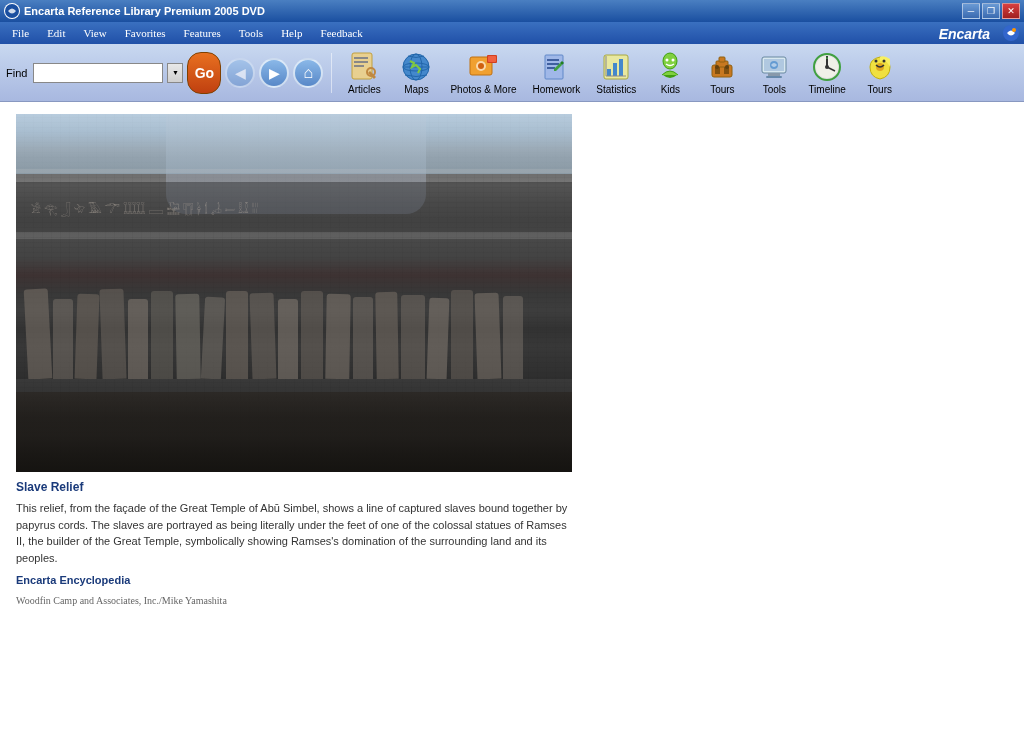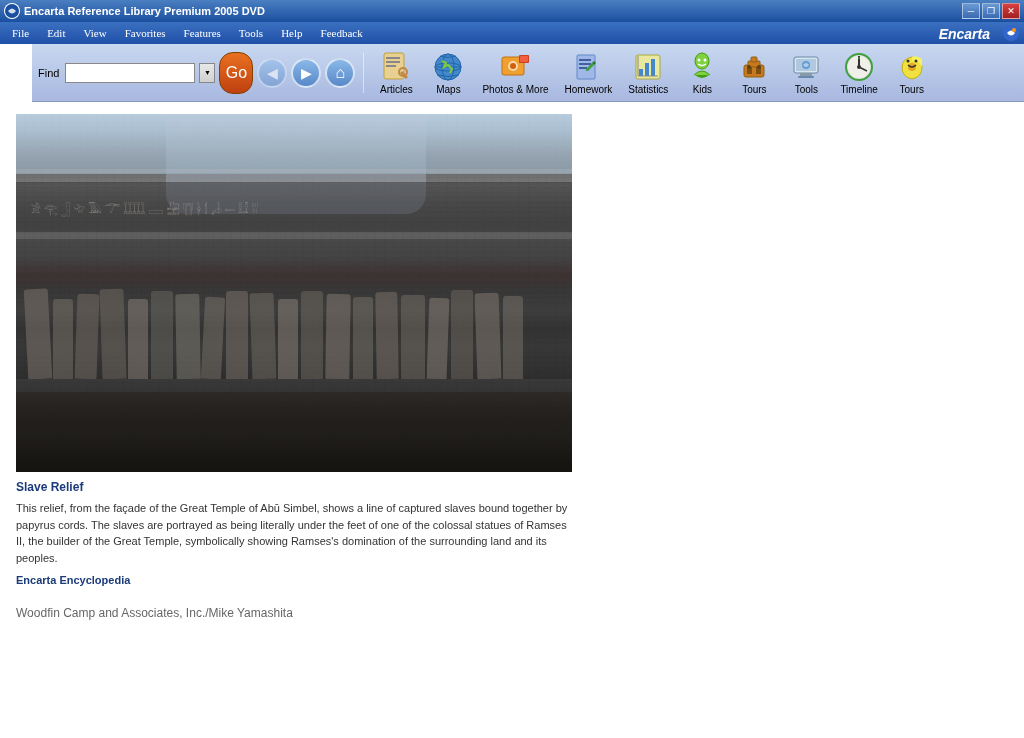--- a/index.html
+++ b/index.html
@@ -91,21 +91,20 @@
 
     
     .toolbar {
       background: linear-gradient(to bottom, #c8d8f0, #a8b8e0);
       height: 58px;
       display: flex;
       align-items: center;
       padding: 2px 6px;
       border-bottom: 1px solid #8898c0;
       gap: 4px;
-      margin-left: 32px;
     }
     .find-label { color: #000; font-size: 11px; margin-right: 2px; }
     .find-input {
       width: 130px;
       height: 20px;
       border: 1px solid #888;
       background: #fff;
       font-size: 11px;
       padding: 0 2px;
     }
@@ -120,22 +119,22 @@
       justify-content: center;
       font-size: 7px;
     }
     .go-btn {
       width: 34px;
       height: 42px;
       background: linear-gradient(to bottom, #e87020, #c04010);
       border: 1px solid #804000;
       border-radius: 14px;
       color: #fff;
-      font-size: 16px;
-      font-weight: normal;
+      font-size: 14px;
+      font-weight: bold;
       cursor: pointer;
       display: flex;
       align-items: center;
       justify-content: center;
     }
     .nav-btn {
       width: 30px;
       height: 30px;
       border-radius: 50%;
       border: 2px solid rgba(255,255,255,0.7);
@@ -248,25 +247,26 @@
       color: #333;
       font-size: 11px;
       line-height: 1.5;
       margin-bottom: 8px;
       max-width: 556px;
     }
     .caption-source {
       color: #1a3a7a;
       font-size: 11px;
       font-weight: bold;
-      margin-bottom: 20px;
+      margin-bottom: 9px;
     }
     .caption-credit {
       color: #666;
-      font-size: 12px;
+      font-size: 10px;
+      font-family: Liberation Serif, serif;
     }
   </style>
 </head>
 <body>
 
 <div class="title-bar">
   <div class="title-bar-left">
     <div class="title-bar-icon">
       <svg width="16" height="16" viewBox="0 0 16 16">
         <circle cx="8" cy="8" r="7" fill="#1a4fa0"></circle>

